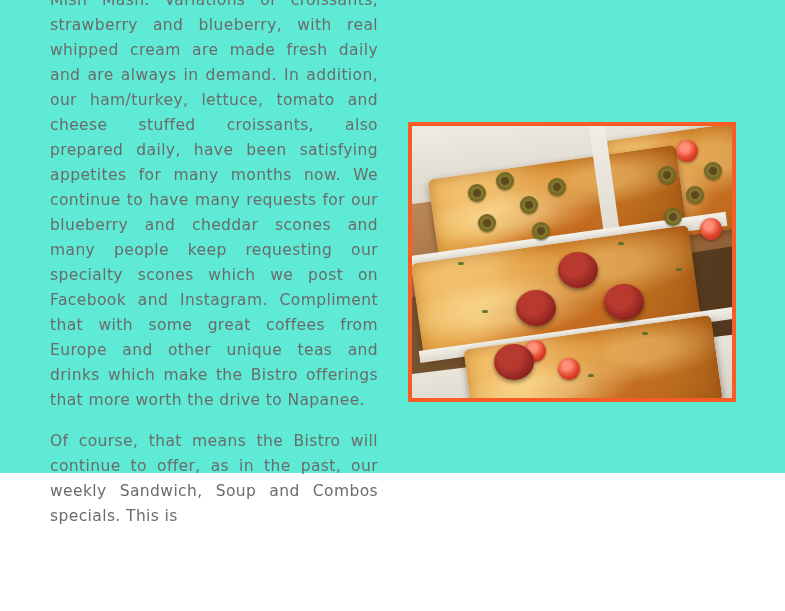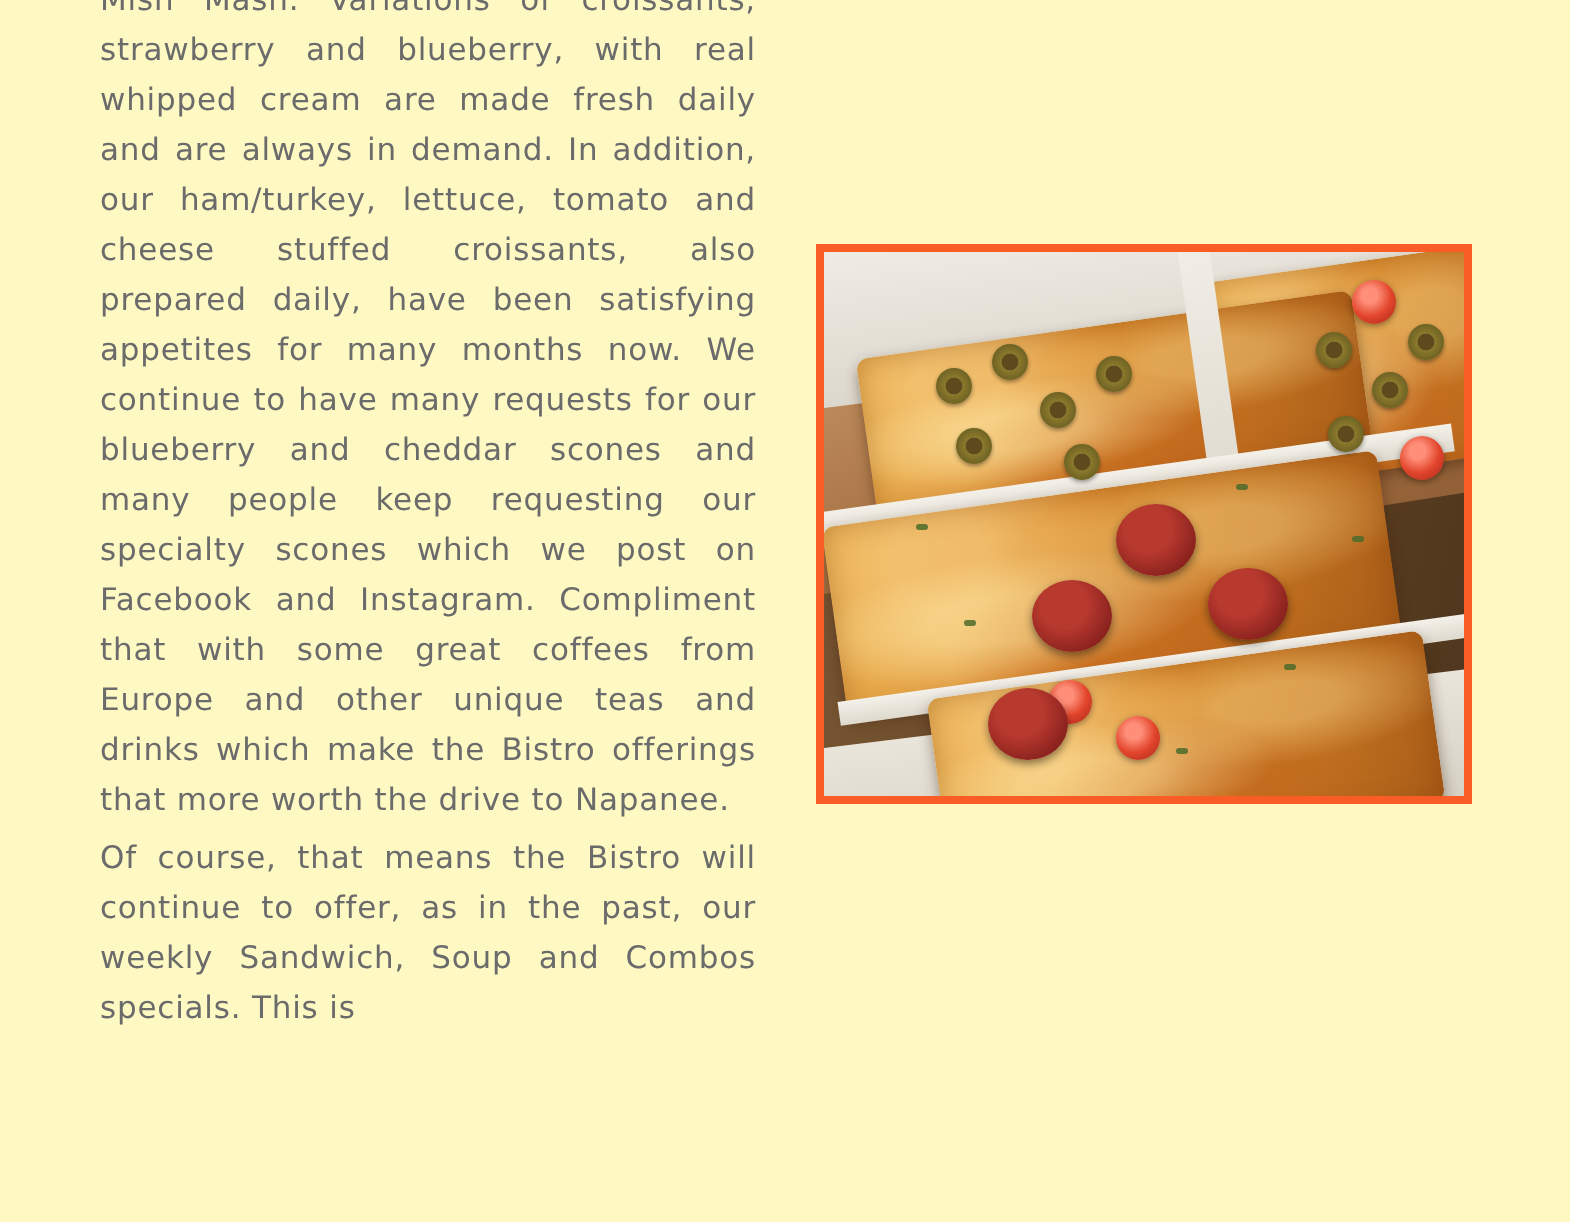--- a/index.html
+++ b/index.html
@@ -9,22 +9,22 @@
   }
   body {
     width: 785px;
     height: 611px;
     overflow: hidden;
     font-family: "DejaVu Sans", sans-serif;
   }
   .page {
     position: relative;
     width: 785px;
-    height: 611px;
-    background: #fef9c3;
+    height: 473px;
+    background: #5eead4;
   }
   
   .text-col {
     position: absolute;
     left: 50px;
     top: 0px;
     width: 328px;
   }
   .para {
     margin: 0;
@@ -34,21 +34,21 @@
     text-align: justify;
     text-justify: inter-word;
     letter-spacing: 0.4px;
     font-weight: 400;
   }
   .para.first {
     
     margin-top: -12px;
   }
   .para + .para {
-    margin-top: 4px;
+    margin-top: 16px;
   }
   
   .figure {
     position: absolute;
     left: 408px;
     top: 122px;
     width: 328px;
     height: 280px;
   }
   .photo {

